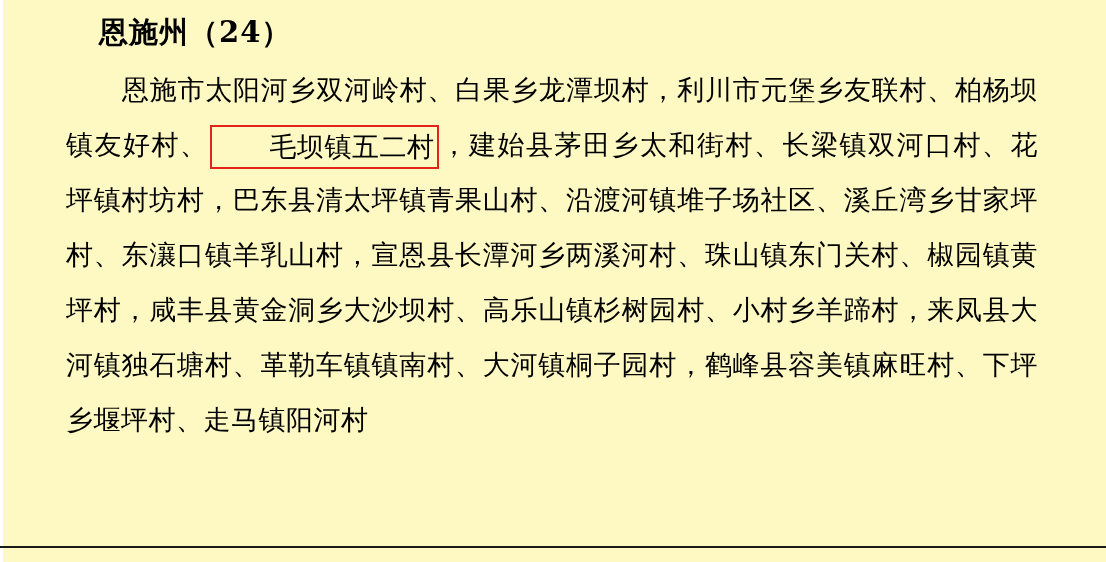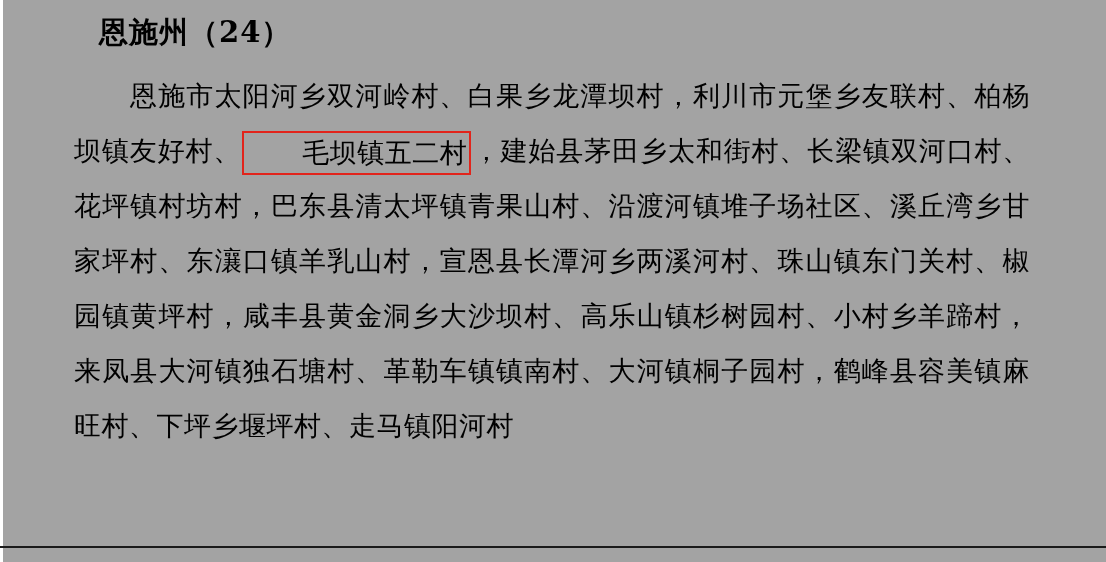--- a/index.html
+++ b/index.html
@@ -11,21 +11,21 @@
     width: 1106px;
     height: 562px;
     overflow: hidden;
     font-family: "DejaVu Serif", "Liberation Serif", serif;
     color: #000000;
   }
   .page {
     position: relative;
     width: 1106px;
     height: 562px;
-    background: #a3a3a3;
+    background: #fef9c3;
     box-sizing: border-box;
   }
   .content {
     position: absolute;
     left: 62px;
     top: 8px;
     width: 980px;
   }
   .heading {
     font-family: "DejaVu Serif", "Liberation Serif", serif;
@@ -37,21 +37,21 @@
     white-space: nowrap;
   }
   .body-text {
     font-family: "DejaVu Serif", "Liberation Serif", serif;
     font-size: 27px;
     line-height: 55px;
     letter-spacing: 0.5px;
     text-align: justify;
     text-justify: inter-character;
     text-indent: 56px;
-    margin: 12px;
+    margin: 4px;
     word-break: break-all;
   }
   .highlight {
     display: inline-block;
     border: 2px solid #e2241b;
     padding: 0 2px;
     margin: 0 1px;
     line-height: 40px;
     box-sizing: border-box;
     position: relative;

